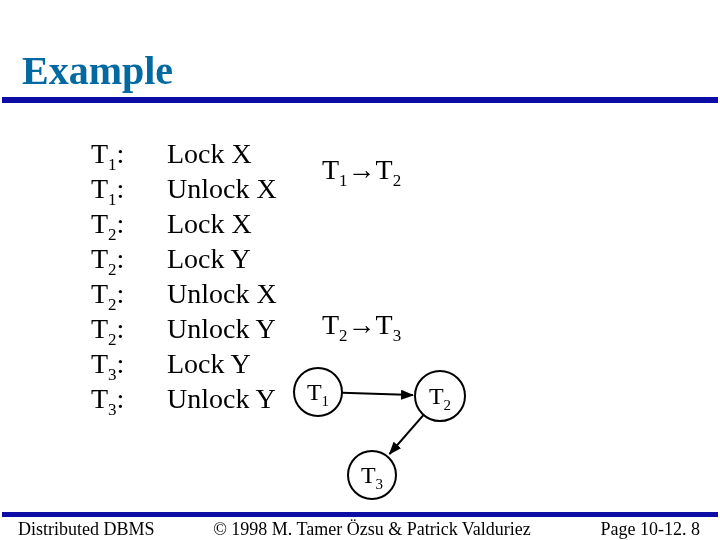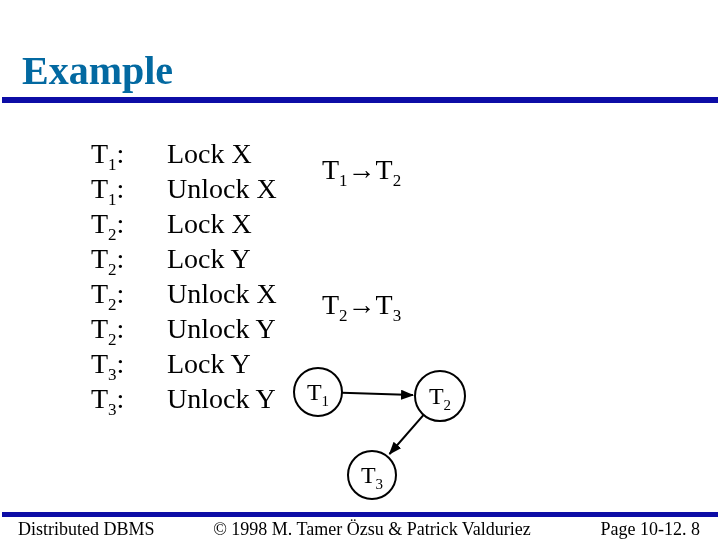--- a/index.html
+++ b/index.html
@@ -55,21 +55,21 @@
 
   
   .dependency {
     position: absolute;
     left: 322px;
     font-size: 28px;
     line-height: 35px;
     white-space: nowrap;
   }
   .dependency.dep-0 { top: 152px; }
-  .dependency.dep-1 { top: 287px; }
+  .dependency.dep-1 { top: 307px; }
   .dependency .arrow { letter-spacing: 0; }
 
   
   .graph-svg {
     position: absolute;
     left: 280px;
     top: 350px;
     width: 200px;
     height: 160px;
   }

